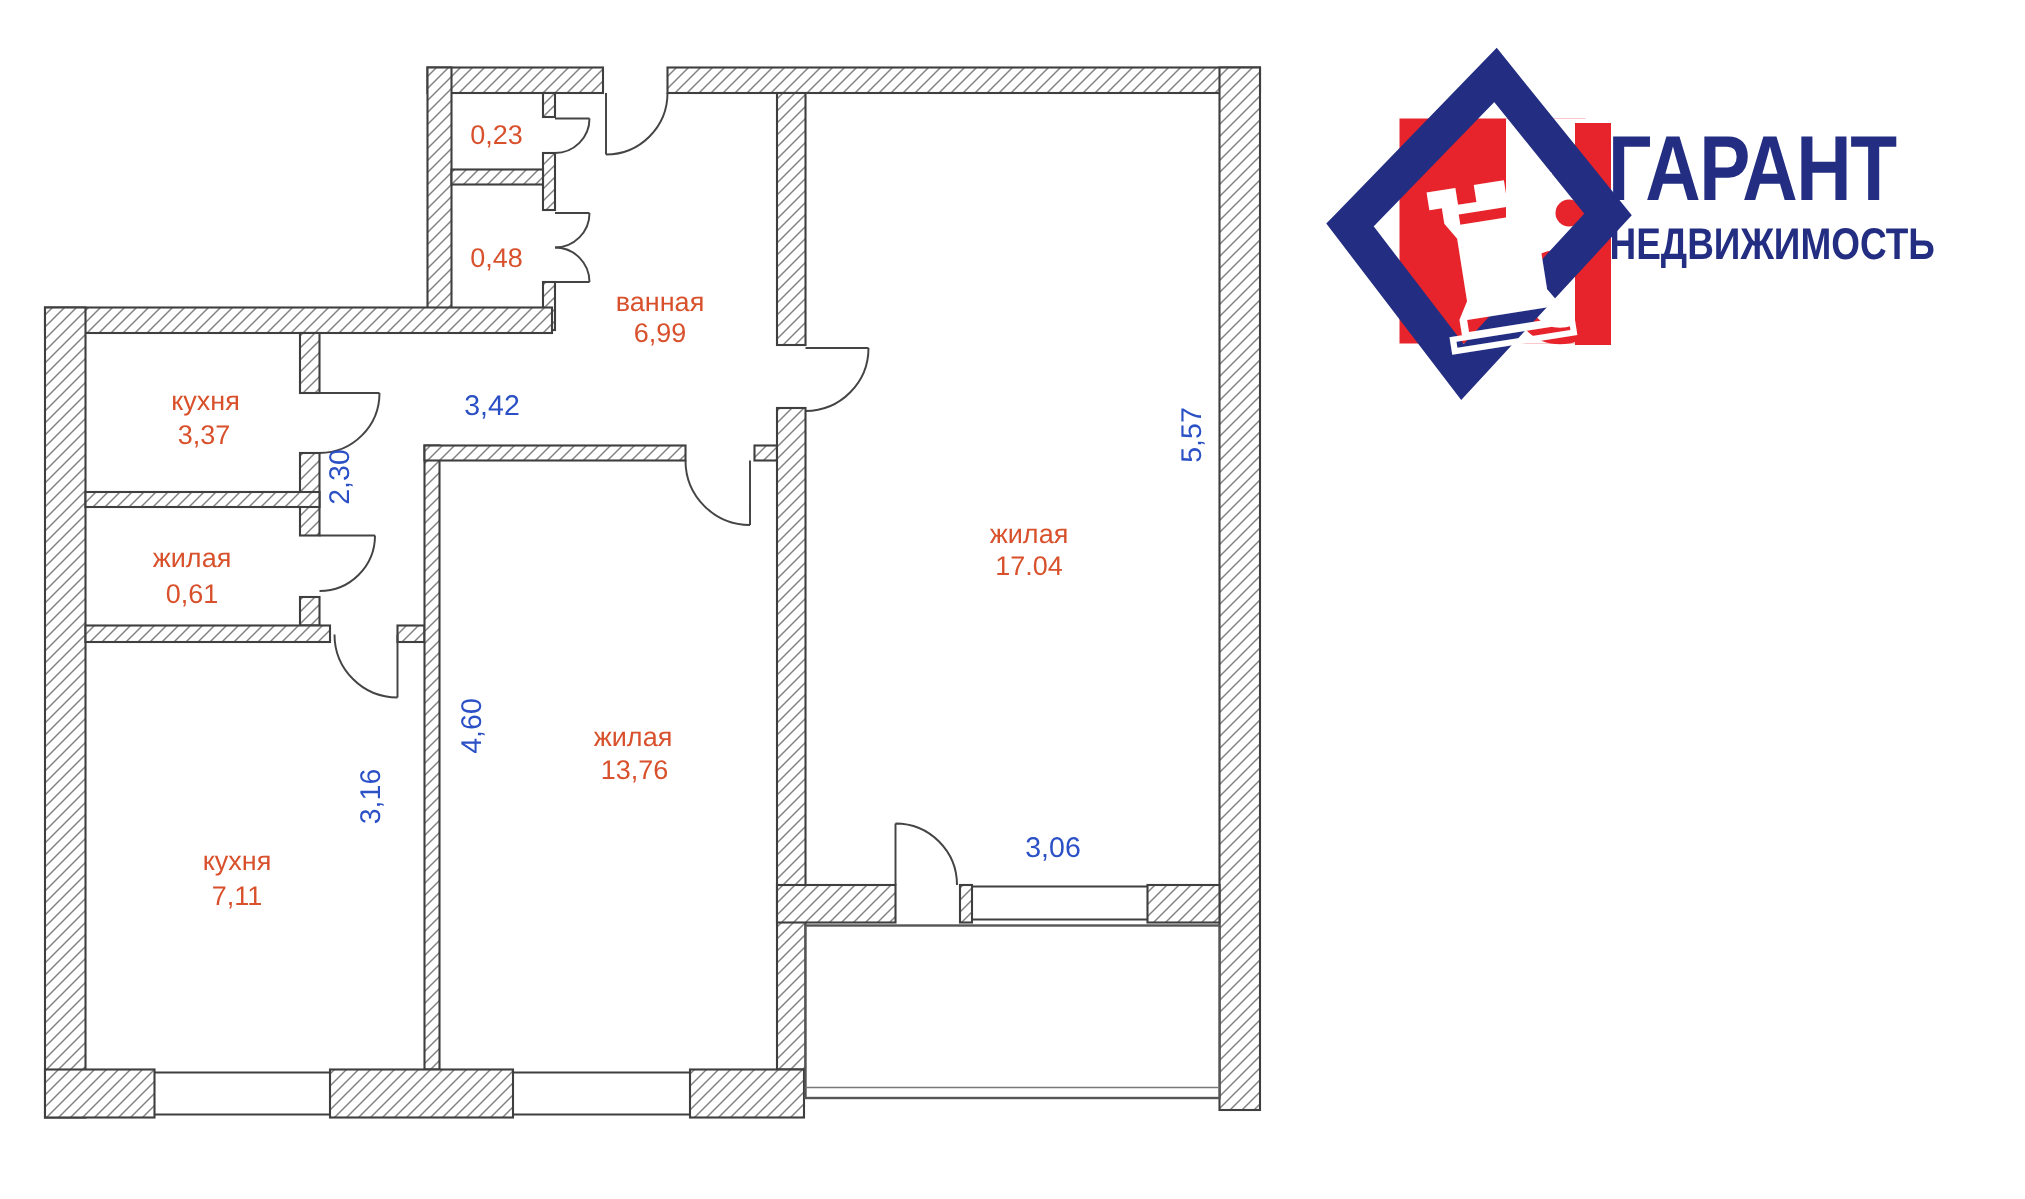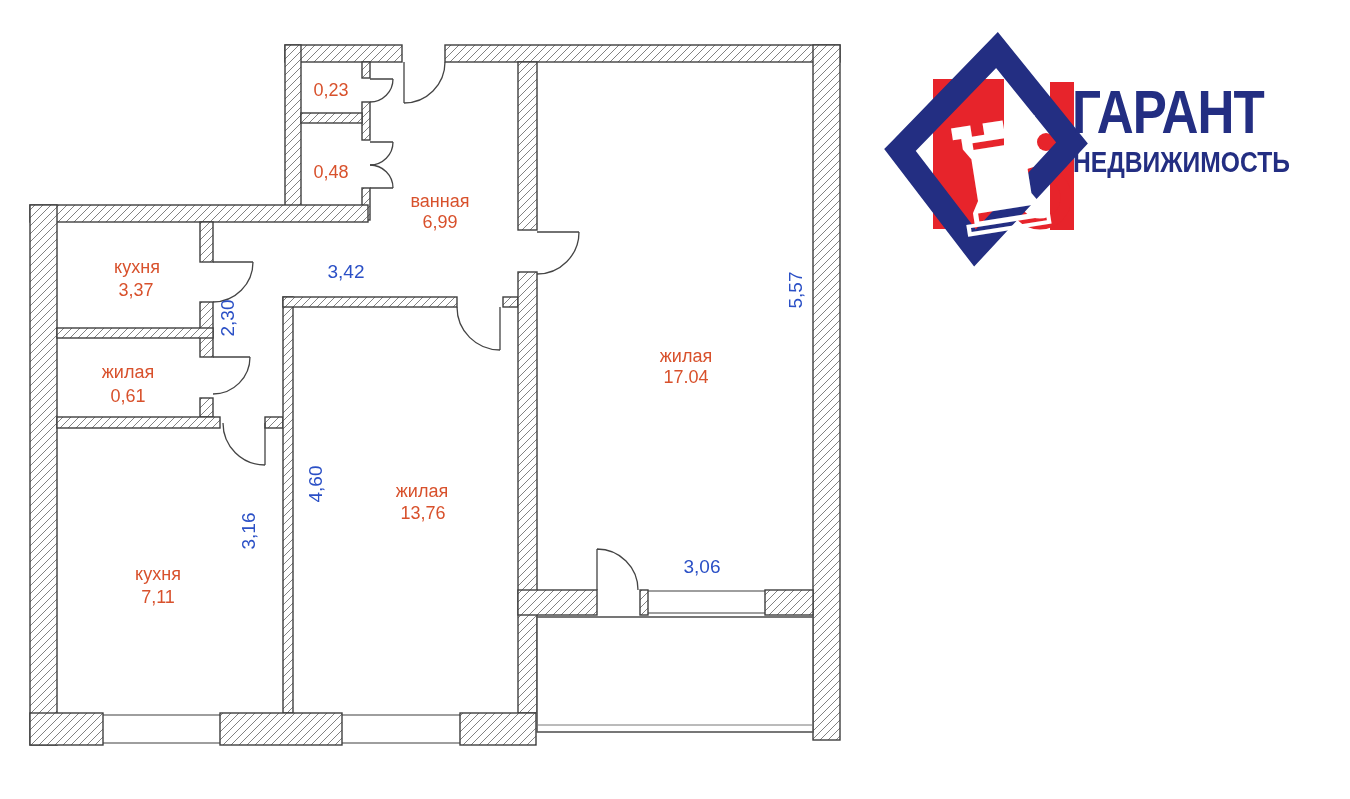--- a/index.html
+++ b/index.html
@@ -152,21 +152,21 @@
 
   <div class="lbl" style="left:158px;top:574px">кухня</div>
   <div class="lbl" style="left:158px;top:597px">7,11</div>
 
   <div class="lbl" style="left:422px;top:491px">жилая</div>
   <div class="lbl" style="left:423px;top:513px">13,76</div>
 
   <div class="lbl" style="left:686px;top:356px">жилая</div>
   <div class="lbl" style="left:686px;top:377px">17.04</div>
 
-  <div class="dim" style="left:346px;top:271px">3,42</div>
+  <div class="dim" style="left:328px;top:271px">3,42</div>
   <div class="dim rot" style="left:227px;top:318px">2,30</div>
   <div class="dim rot" style="left:248px;top:531px">3,16</div>
   <div class="dim rot" style="left:315px;top:484px">4,60</div>
   <div class="dim rot" style="left:795px;top:290px">5,57</div>
   <div class="dim" style="left:702px;top:566px">3,06</div>
 
   <div class="brand-title">ГАРАНТ</div>
   <div class="brand-sub">НЕДВИЖИМОСТЬ</div>
 
   <div class="caption">

